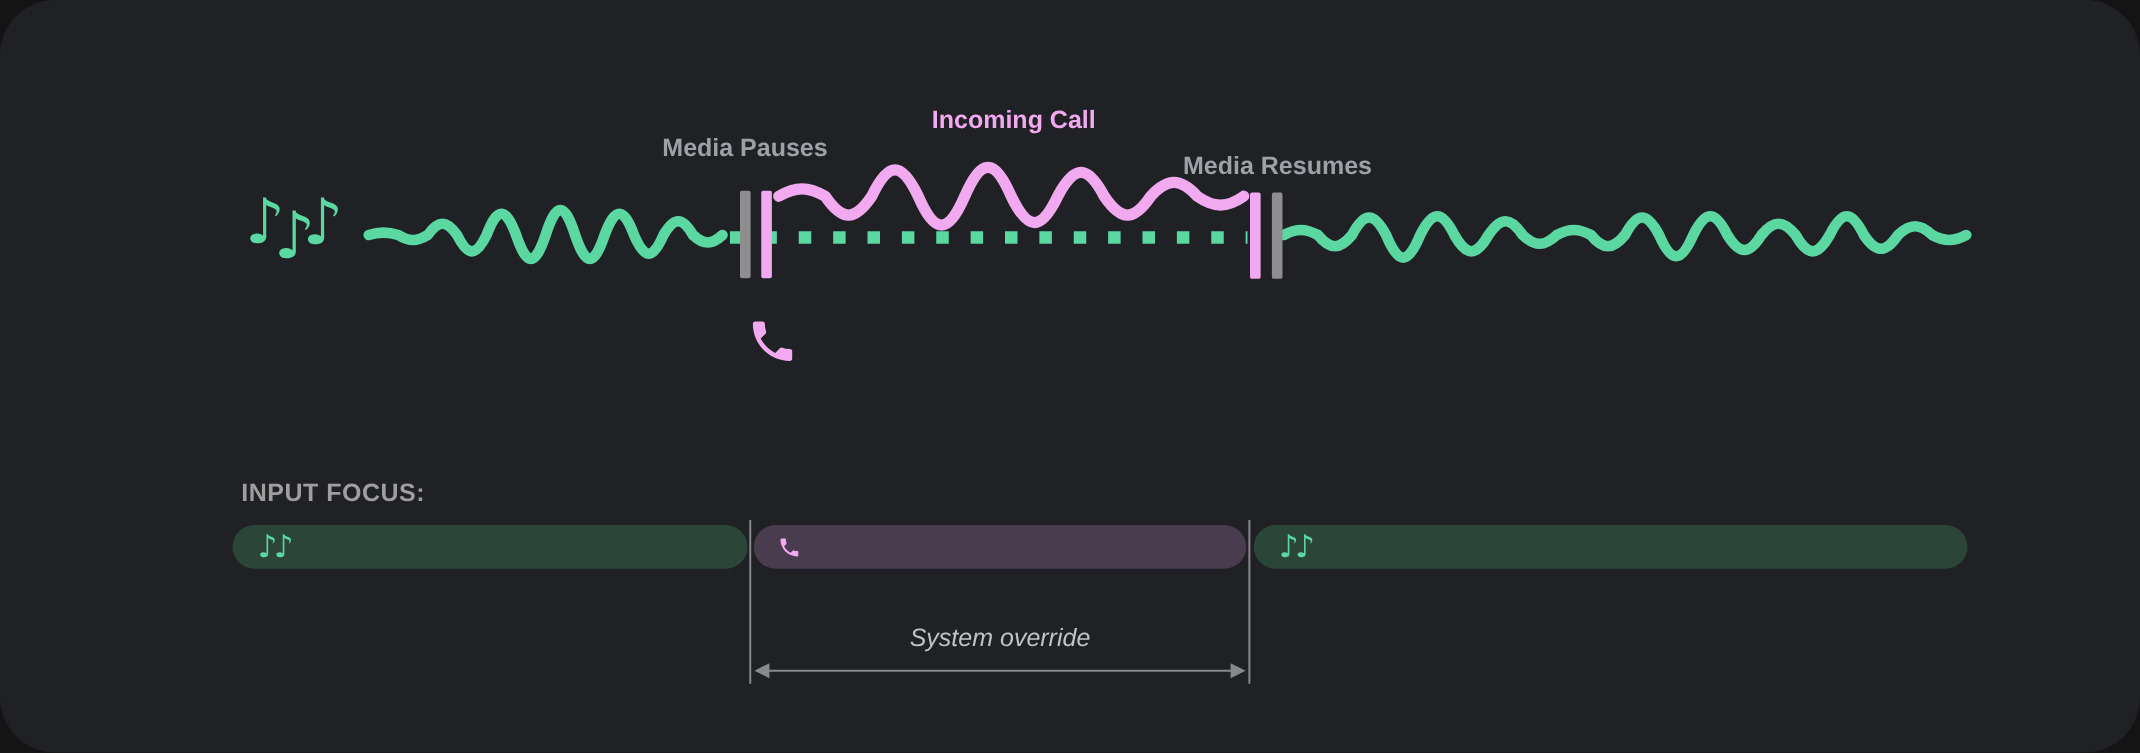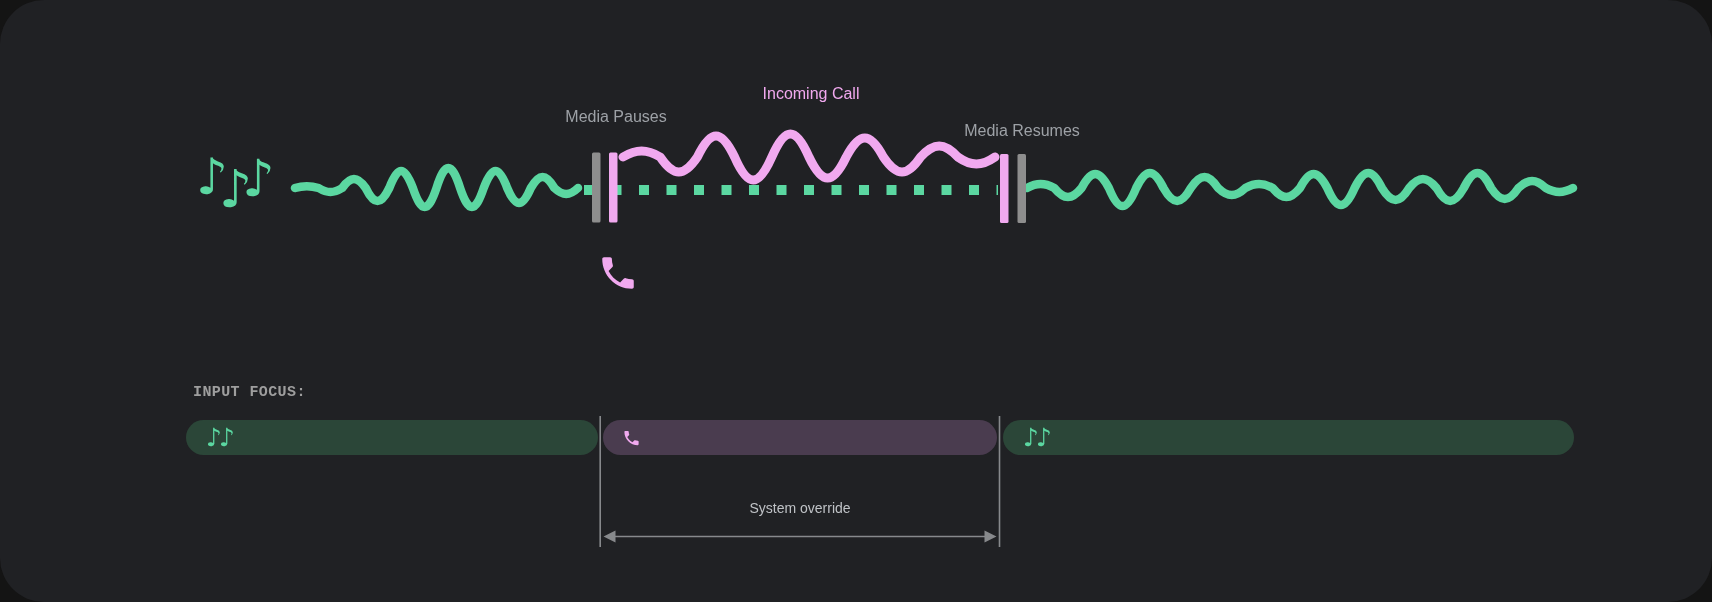--- a/index.html
+++ b/index.html
@@ -9,26 +9,26 @@
   svg.overlay{position:absolute;left:0;top:0;width:1712px;height:602px;display:block;}
   .wave{fill:none;stroke-linecap:round;stroke-linejoin:round;}
   .wave.green{stroke:var(--media-green,#5BD7A1);stroke-width:8.5px;}
   .wave.pink{stroke:var(--call-pink,#F1A9EF);stroke-width:9px;}
   .dotline{stroke:var(--media-green,#5BD7A1);stroke-width:10px;stroke-dasharray:10 17.5;fill:none;}
   .marker-gray{fill:var(--marker-gray,#8E8E8E);}
   .marker-pink{fill:var(--call-pink,#F1A9EF);}
   .guide{stroke:var(--guide-gray,#87898C);stroke-width:1.6px;}
   .arrowline{stroke:var(--guide-gray,#87898C);stroke-width:1.6px;}
   .arrowhead{fill:var(--guide-gray,#87898C);}
-  .lbl{position:absolute;font-weight:400;font-size:16px;color:var(--label-gray,#9DA1A6);
+  .lbl{position:absolute;font-weight:700;font-size:20px;color:var(--label-gray,#9DA1A6);
        transform:translateX(-50%);white-space:nowrap;}
   .lbl.pink{color:var(--call-pink,#F1A9EF);}
-  .lbl.override{font-weight:400;font-size:14px;color:var(--override-text,#BFC2C6);}
-  .heading{position:absolute;left:193px;top:384px;font-weight:700;font-size:15px;
-           color:var(--heading-gray,#9E9E9E);letter-spacing:.4px;font-family:Liberation Mono, monospace;}
+  .lbl.override{font-weight:400;font-size:20px;color:var(--override-text,#BFC2C6);font-style:italic;}
+  .heading{position:absolute;left:193px;top:384px;font-weight:700;font-size:20px;
+           color:var(--heading-gray,#9E9E9E);letter-spacing:.4px;}
   .note{position:absolute;line-height:1;font-family:"DejaVu Sans",sans-serif;
         color:var(--media-green,#5BD7A1);}
   .phone{position:absolute;fill:var(--call-pink,#F1A9EF);}
   .focus-bar{position:absolute;top:420px;height:35px;border-radius:17.5px;}
   .focus-bar.green{background:var(--focus-green-bg,#2B4638);}
   .focus-bar.purple{background:var(--focus-purple-bg,#4A3C4F);}
   .bar-notes{position:absolute;left:20px;top:50%;transform:translateY(-54%);
              font-family:"DejaVu Sans",sans-serif;font-size:25px;letter-spacing:-3px;
              line-height:1;color:var(--media-green,#5BD7A1);}
   .bar-phone{position:absolute;left:19px;top:50%;transform:translateY(-50%);}
@@ -64,21 +64,21 @@
     <div style="position:absolute;left:196px;top:146px;width:84px;height:78px;">
       <span class="note" style="left:0;top:6px;font-size:50px;">♪</span>
       <span class="note" style="left:23px;top:17px;font-size:52px;">♪</span>
       <span class="note" style="left:46px;top:7px;font-size:51px;">♪</span>
     </div>
 
     <svg class="phone" style="left:597px;top:252px;" width="42" height="42" viewBox="0 0 24 24">
       <path d="M6.62 10.79c1.44 2.83 3.76 5.14 6.59 6.59l2.2-2.2c.27-.27.67-.36 1.02-.24 1.12.37 2.33.57 3.57.57.55 0 1 .45 1 1V20c0 .55-.45 1-1 1-9.39 0-17-7.61-17-17 0-.55.45-1 1-1h3.5c.55 0 1 .45 1 1 0 1.25.2 2.45.57 3.57.11.35.03.74-.25 1.02l-2.2 2.2z"></path>
     </svg>
 
-    <div class="lbl" style="left:596px;top:108px;margin-left:20px;">Media Pauses</div>
+    <div class="lbl" style="left:596px;top:108px;">Media Pauses</div>
     <div class="lbl pink" style="left:811px;top:85px;">Incoming Call</div>
     <div class="lbl" style="left:1022px;top:122px;">Media Resumes</div>
 
     <div class="heading">INPUT FOCUS:</div>
 
     <div class="focus-bar green" style="left:186px;width:412px;">
       <span class="bar-notes">♪♪</span>
     </div>
     <div class="focus-bar purple" style="left:603px;width:394px;">
       <svg class="bar-phone phone" style="position:absolute;" width="19" height="19" viewBox="0 0 24 24">

